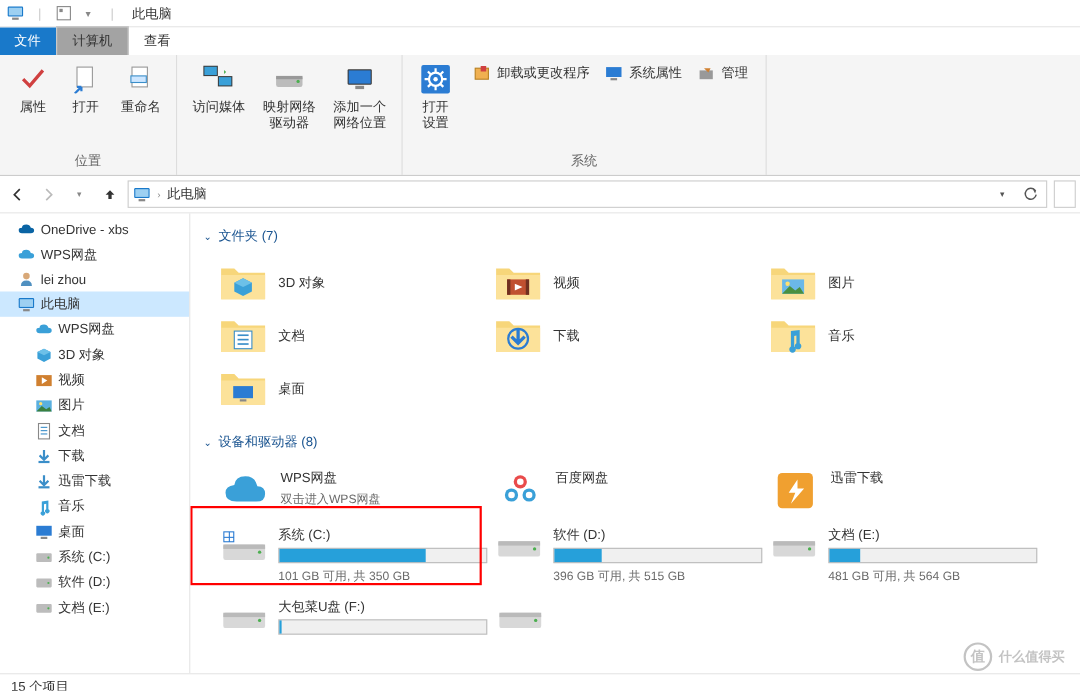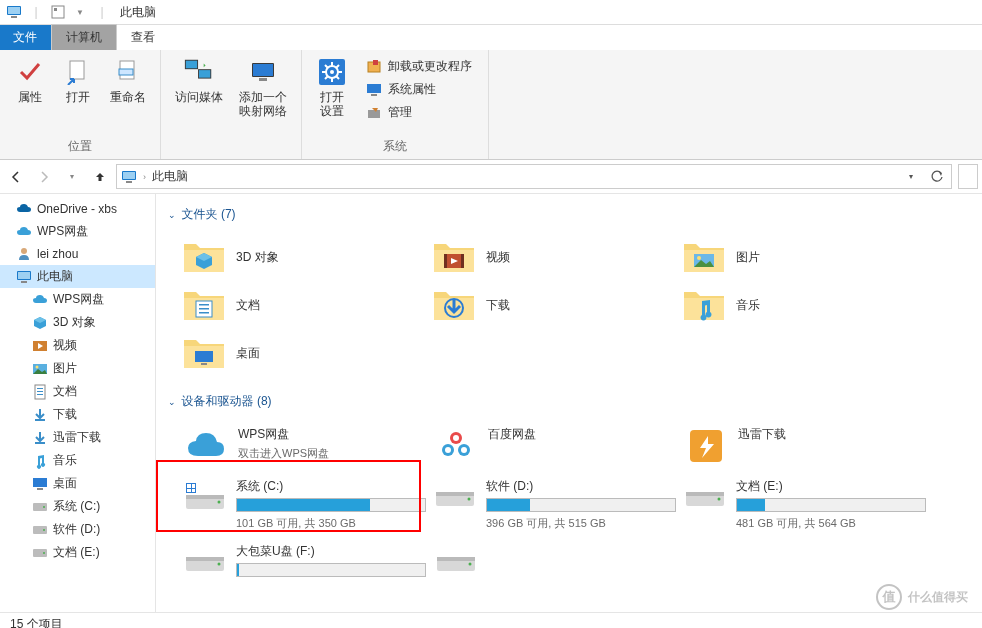--- a/index.html
+++ b/index.html
@@ -18,37 +18,37 @@
 .tab.active { background: #a3a3a3; border: 1px solid #ccc; border-bottom: none; }
 
 
 .ribbon { height: 110px; background: #f5f5f5; border-bottom: 1px solid #ccc; display: flex; }
 .rgroup { border-right: 1px solid #ddd; padding: 4px 8px; display: flex; flex-direction: column; }
 .rgroup-body { flex: 1; display: flex; align-items: flex-start; gap: 4px; }
 .rgroup-label { text-align: center; color: #666; font-size: 12px; padding-top: 2px; }
 .rbtn { display: flex; flex-direction: column; align-items: center; padding: 2px 6px; cursor: pointer; text-align: center; min-width: 40px; }
 .rbtn .ic { width: 32px; height: 32px; display: flex; align-items: center; justify-content: center; }
 .rbtn .lb { margin-top: 2px; color: #333; line-height: 14px; }
-.rlist { display: flex; flex-direction: column; gap: 2px; padding: 2px; }
+.rlist { display: flex; flex-direction: row; gap: 2px; padding: 2px; }
 .rlist-item { display: flex; align-items: center; gap: 6px; padding: 2px 6px; cursor: pointer; color: #333; }
 .rlist-ic { width: 16px; height: 16px; display: flex; align-items: center; justify-content: center; }
 
 
 .addrbar { height: 34px; display: flex; align-items: center; padding: 4px; gap: 4px; border-bottom: 1px solid #e5e5e5; }
 .navbtn { width: 24px; height: 24px; display: flex; align-items: center; justify-content: center; color: #888; cursor: pointer; }
 .navbtn.enabled { color: #333; }
 .addr { flex: 1; height: 25px; border: 1px solid #ccc; display: flex; align-items: center; padding: 0 4px; gap: 6px; }
 .addr-icon { width: 16px; height: 16px; display: flex; align-items: center; justify-content: center; }
 .addr-text { flex: 1; color: #333; }
 .addr-btn { width: 20px; display: flex; align-items: center; justify-content: center; color: #555; cursor: pointer; }
 .search { width: 20px; height: 25px; display: flex; align-items: center; justify-content: center; border: 1px solid #ccc; margin-left: 2px; }
 
 
 .main { display: flex; height: 418px; }
-.tree { width: 156px; border-right: 1px solid #e5e5e5; overflow-y: auto; padding: 4px 0; }
+.tree { width: 173px; border-right: 1px solid #e5e5e5; overflow-y: auto; padding: 4px 0; }
 .tree-item { display: flex; align-items: center; gap: 5px; padding: 3px 6px 3px 16px; cursor: pointer; white-space: nowrap; color: #333; }
 .tree-item.indent { padding-left: 32px; }
 .tree-item.selected { background: #cce8ff; }
 .tree-ic { width: 16px; height: 16px; display: flex; align-items: center; justify-content: center; flex-shrink: 0; }
 
 .content { flex: 1; overflow-y: auto; padding: 8px 12px; }
 .section-hdr { display: flex; align-items: center; gap: 6px; color: #1a5490; padding: 4px 0; cursor: pointer; }
 .grid { display: flex; flex-wrap: wrap; margin: 6px 0 12px 10px; }
 .folder-item { width: 250px; display: flex; align-items: center; gap: 10px; padding: 4px; cursor: pointer; }
 .folder-ic { width: 44px; height: 40px; display: flex; align-items: center; justify-content: center; }
@@ -147,27 +147,38 @@
               <rect x="16" y="14" width="14" height="10" fill="#3a3a3a"></rect>
               <rect x="17" y="15" width="12" height="8" fill="#3aa0d8"></rect>
               <path d="M22 8 L24 10 L22 12" fill="#4caf50"></path>
             </svg>
           </div>
         <div class="lb">访问媒体</div>
       </div>
       <div class="rbtn">
         <div class="ic">
             <svg width="30" height="26" viewBox="0 0 30 26">
+              <rect x="3" y="10" width="24" height="10" rx="2" fill="#bcbcbc"></rect>
+              <rect x="3" y="10" width="24" height="3" fill="#999"></rect>
+              <circle cx="23" cy="15" r="1.5" fill="#4caf50"></circle>
+            </svg>
+          </div>
+        <div class="lb" style="white-space:pre">映射网络
+驱动器</div>
+      </div>
+      <div class="rbtn">
+        <div class="ic">
+            <svg width="30" height="26" viewBox="0 0 30 26">
               <rect x="4" y="4" width="22" height="14" fill="#3a3a3a" rx="1"></rect>
               <rect x="5" y="5" width="20" height="12" fill="#2b7cd3"></rect>
               <rect x="11" y="19" width="8" height="3" fill="#888"></rect>
             </svg>
           </div>
         <div class="lb" style="white-space:pre">添加一个
-映射网络</div>
+网络位置</div>
       </div>
     </div>
   </div>
 
   <div class="rgroup">
     <div class="rgroup-body">
       <div class="rbtn">
         <div class="ic">
             <svg width="30" height="30" viewBox="0 0 30 30">
               <rect x="2" y="2" width="26" height="26" fill="#2b7cd3" rx="2"></rect>

